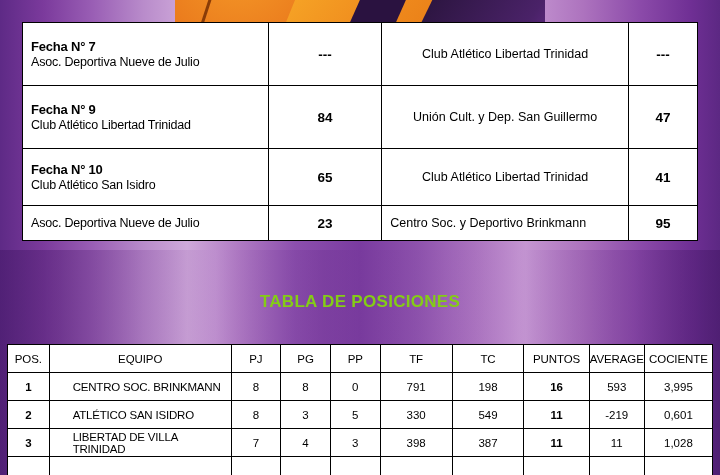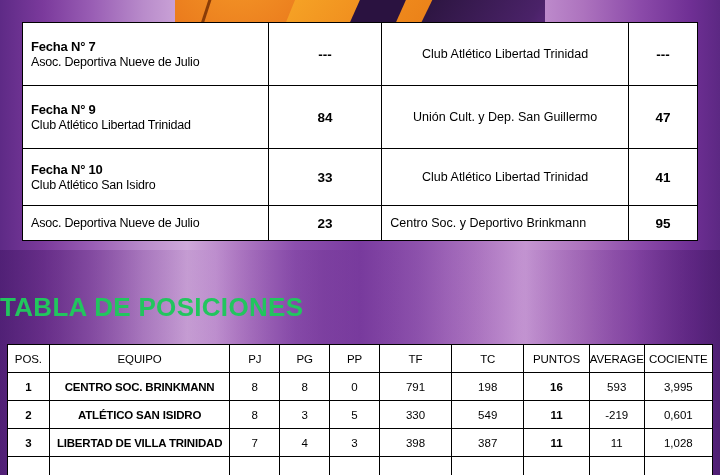--- a/index.html
+++ b/index.html
@@ -150,24 +150,24 @@
   .row-mid td  { height: 50px; margin-top: 46px; }
   .row-short td { height: 28px; }
   .nowrap-left { text-align: left; }
 
   
   .section-title {
     position: absolute;
     left: 0;
     right: 0;
     top: 292px;
-    text-align: left;
-    font-size: 26px;
+    text-align: center;
+    font-size: 17px;
     font-weight: bold;
-    color: #22c55e;
+    color: #84cc16;
     letter-spacing: 0.3px;
   }
 
   
   .standings {
     position: absolute;
     left: 7px;
     top: 344px;
     width: 706px;
     background: #fff;
@@ -185,21 +185,21 @@
     text-align: center;
     padding: 0;
     height: 27px;
     font-weight: normal;
   }
   .standings th {
     font-size: 11.5px;
     letter-spacing: -0.1px;
   }
   .standings td.pos { font-weight: bold; width: 42px; }
-  .standings td.equipo { text-align: center; padding-left: 0; letter-spacing: -0.2px; font-weight: bold; }
+  .standings td.equipo { text-align: left; padding-left: 23px; letter-spacing: -0.2px; }
   .standings td.puntos { font-weight: bold; }
   .st-col-equipo { width: 190px; }
   .st-col-n { width: 52px; }
   .st-col-tf { width: 76px; }
   .st-col-puntos { width: 66px; }
   .st-col-avg { width: 48px; }
   .st-col-coc { width: 68px; }
 </style>
 </head>
 <body>
@@ -234,21 +234,21 @@
         </td>
         <td class="col-score">84</td>
         <td class="col-team2">Unión Cult. y Dep. San Guillermo</td>
         <td class="col-score2">47</td>
       </tr>
       <tr class="row-mid">
         <td class="col-team nowrap-left">
           <span class="fecha-label">Fecha N° 10</span>
           <span class="team-name">Club Atlético San Isidro</span>
         </td>
-        <td class="col-score">33</td>
+        <td class="col-score">65</td>
         <td class="col-team2">Club Atlético Libertad Trinidad</td>
         <td class="col-score2">41</td>
       </tr>
       <tr class="row-short">
         <td class="col-team nowrap-left">
           <span class="team-name">Asoc. Deportiva Nueve de Julio</span>
         </td>
         <td class="col-score">23</td>
         <td class="col-team2" style="text-align:left">Centro Soc. y Deportivo Brinkmann</td>
         <td class="col-score2">95</td>

